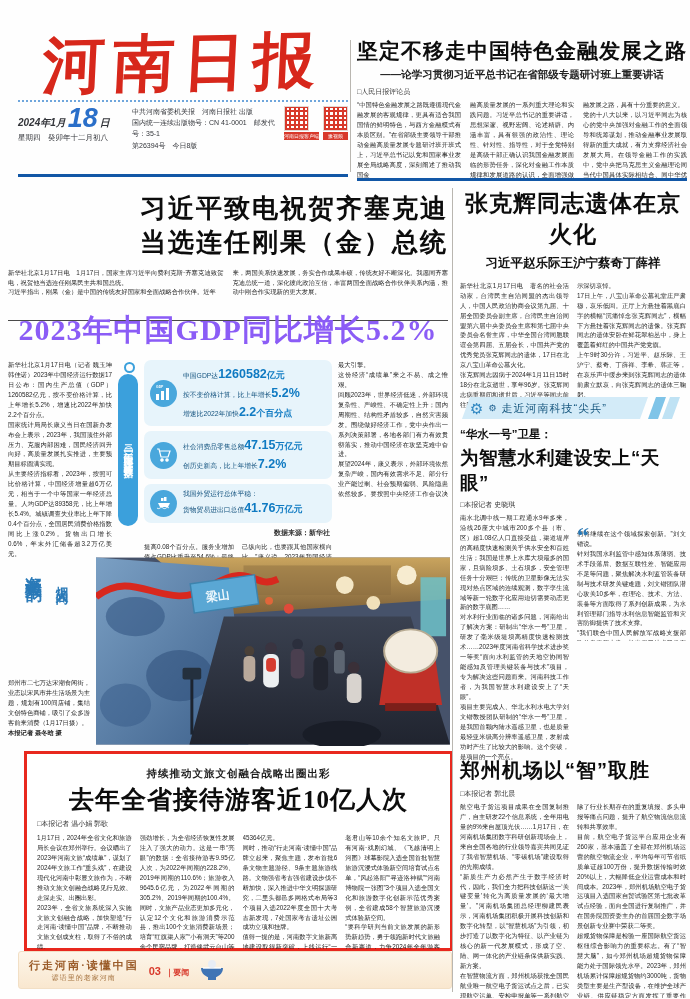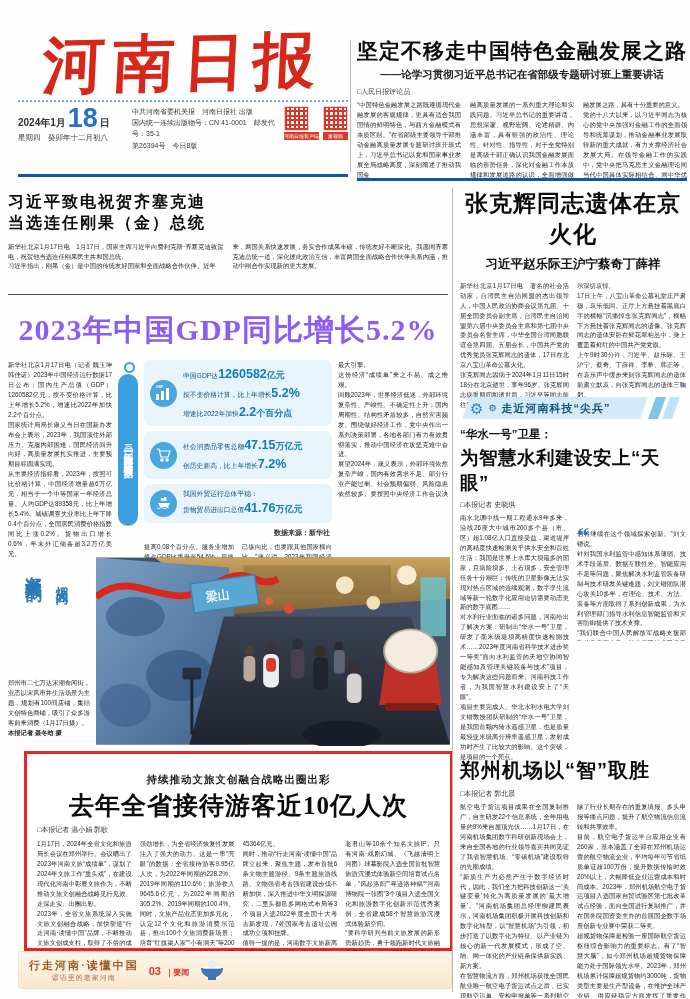--- a/index.html
+++ b/index.html
@@ -28,21 +28,21 @@
                        repeating-linear-gradient(90deg,#d8392b 0 2px,rgba(255,255,255,.85) 2px 4.5px);
       border:1px solid #e3d9d4;}
   .qr-cap{background:#d8392b;color:#fff;font-size:5px;text-align:center;margin-top:1px;padding:1px 0;white-space:nowrap;}
 
   
   #fin-h{font-size:21px;font-weight:900;text-align:center;letter-spacing:1px;color:#0d0d0d;}
   #fin-sub{font-size:10.5px;font-weight:bold;text-align:center;margin-top:3px;color:#222;}
   .byline{font-size:7px;color:#333;margin:5px 0 3px 0;}
 
   
-  #congo-h{font-size:16px;font-weight:900;text-align:left;letter-spacing:2px;line-height:1.3;color:#0c0c0c;}
+  #congo-h{font-size:26px;font-weight:900;text-align:right;letter-spacing:2px;line-height:1.3;color:#0c0c0c;}
 
   
   #gdp-h{font-size:30px;font-weight:900;text-align:center;letter-spacing:1px;color:#8b5cf6;}
   #gdp-row{display:flex;gap:6px;margin-top:9px;}
   #gdp-info{width:214px;display:flex;gap:6px;}
   #vbanner{width:20px;height:152px;background:#3ba0dc;border-radius:10px;color:#fff;
            writing-mode:vertical-rl;text-orientation:upright;font-size:9.5px;font-weight:bold;
            letter-spacing:2px;display:flex;align-items:center;justify-content:center;position:relative;margin-top:14px;}
   #vbanner:before{content:"";position:absolute;top:-12px;left:6px;width:7px;height:7px;border:2px solid #3ba0dc;border-radius:50%;}
   .card{background:#e7f4fb;border-radius:7px;padding:5px 6px;display:flex;gap:6px;align-items:center;margin-bottom:5px;}
@@ -58,58 +58,58 @@
   .teaser-page{color:#d8392b;font-weight:bold;font-size:11px;}
   .teaser-sec{color:#d8392b;font-size:8px;font-weight:bold;}
 
   
   #photo-cap{width:82px;min-width:82px;padding-right:6px;}
   .vtitle{writing-mode:vertical-rl;text-orientation:upright;color:#2a7ab8;font-weight:900;}
   #cap-titles{display:flex;gap:8px;height:96px;padding:6px 0 0 14px;}
 
   
   #tour-box{border:3.5px solid #e8281e;background:#fff;padding:5px 10px 6px 10px;}
-  #tour-kicker{font-size:10.5px;font-weight:bold;text-align:center;color:#1d1d1d;letter-spacing:1px;margin-top:14px;}
+  #tour-kicker{font-size:10.5px;font-weight:bold;text-align:center;color:#1d1d1d;letter-spacing:1px;margin-top:8px;}
   #tour-h{font-size:25px;font-weight:900;text-align:center;letter-spacing:1px;color:#0c0c0c;margin-top:2px;}
 
   
   #foot-banner{background:linear-gradient(180deg,#fdf6ea 0%,#f9e7cf 100%);border-radius:3px;
                display:flex;align-items:center;padding:0 10px;gap:10px;border:1px solid #f2dfc5;}
   #fb-brand{font-size:11px;font-weight:900;color:#9a5b28;letter-spacing:2px;font-family:"Liberation Serif",serif;}
   #fb-sub{font-size:7px;color:#a4713d;text-align:center;letter-spacing:1px;}
   #fb-title{font-size:15px;font-weight:900;color:#35363c;letter-spacing:1px;}
   #fb-page b{color:#d8392b;font-size:11px;} #fb-page span{color:#d8392b;font-size:8px;font-weight:bold;}
 
   
   #zhang-h{font-size:23px;font-weight:900;text-align:center;letter-spacing:1px;color:#0c0c0c;}
-  .zhang-sub{font-family:Liberation Serif, serif;font-size:12.5px;font-weight:bold;text-align:center;line-height:1.5;color:#111;}
+  .zhang-sub{font-family:Liberation Mono, monospace;font-size:12.5px;font-weight:bold;text-align:center;line-height:1.5;color:#111;}
   #tech-banner{position:relative;height:22px;}
   #tech-bg{position:absolute;left:6px;top:0;width:178px;height:22px;background:#d3ebf8;transform:skewX(-20deg);}
   .tech-acc{position:absolute;top:0;height:22px;width:10px;transform:skewX(-20deg);}
   #tech-content{position:absolute;left:10px;top:0;height:22px;display:flex;align-items:center;gap:5px;}
-  #tech-label{font-size:11px;font-weight:700;color:#14557d;letter-spacing:1px;}
+  #tech-label{font-size:11px;font-weight:400;color:#14557d;letter-spacing:1px;}
   .gear{color:#2e86c1;font-size:15px;line-height:1;} .gear2{color:#1b5e8f;font-size:9px;line-height:1;}
   #sat-kicker{font-size:11.5px;font-weight:bold;color:#111;}
   #sat-h{font-size:18.5px;font-weight:900;color:#0c0c0c;letter-spacing:0.5px;margin-top:3px;}
   #quote-box{position:relative;color:#2878b5;font-family:"Liberation Serif",serif;
              font-size:7.4px;line-height:2.05;padding:10px 2px 2px 14px;text-align:justify;}
   #quote-mark{position:absolute;left:0;top:-2px;font-size:24px;font-weight:900;color:#2878b5;font-family:"Liberation Serif",serif;}
   #air-h{font-size:20px;font-weight:900;color:#0c0c0c;letter-spacing:1px;}
 </style>
 </head>
 <body>
 
 <div id="page">
 
   <div class="abs" style="left:18px;top:30px;width:330px;">
     <div id="brand">河南日报</div>
     <div class="dotted"></div>
     <div id="mh-info">
       <div style="width:106px;">
-        <div style="display:flex;align-items:flex-end;gap:2px;">
+        <div style="display:flex;align-items:flex-end;gap:2px;font-style:italic;">
           <span style="font-size:10px;font-weight:bold;color:#33353a;">2024年1月</span>
           <span class="date-big">18</span>
           <span style="font-size:10px;font-weight:bold;color:#33353a;">日</span>
         </div>
         <div style="font-size:7.5px;color:#33353a;margin-top:3px;">星期四　癸卯年十二月初八</div>
       </div>
       <div class="mh-small" style="flex:1;">
         <div>中共河南省委机关报　河南日报社 出版</div>
         <div>国内统一连续出版物号：CN 41-0001　邮发代号：35-1</div>
         <div>第26394号　今日8版</div>

